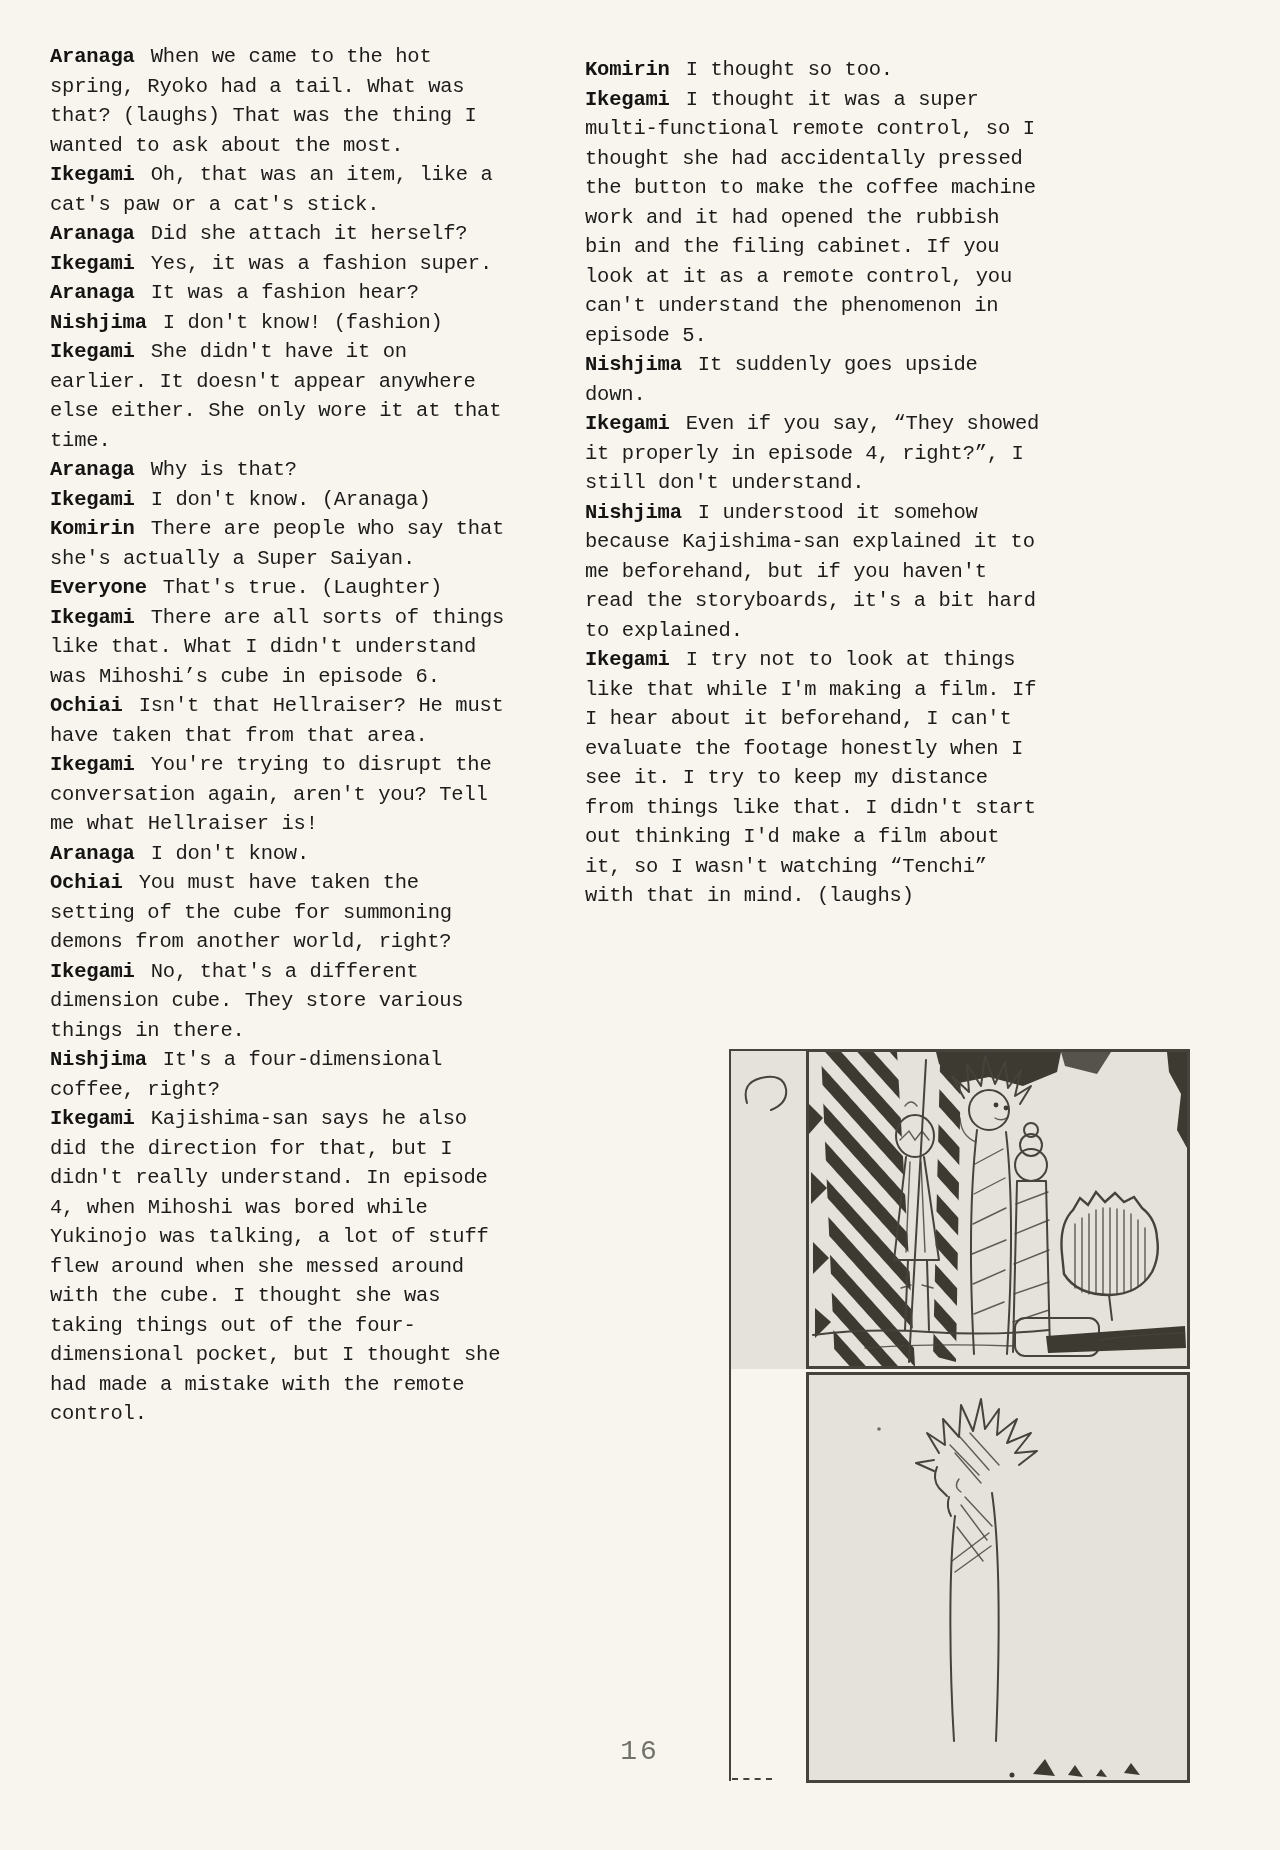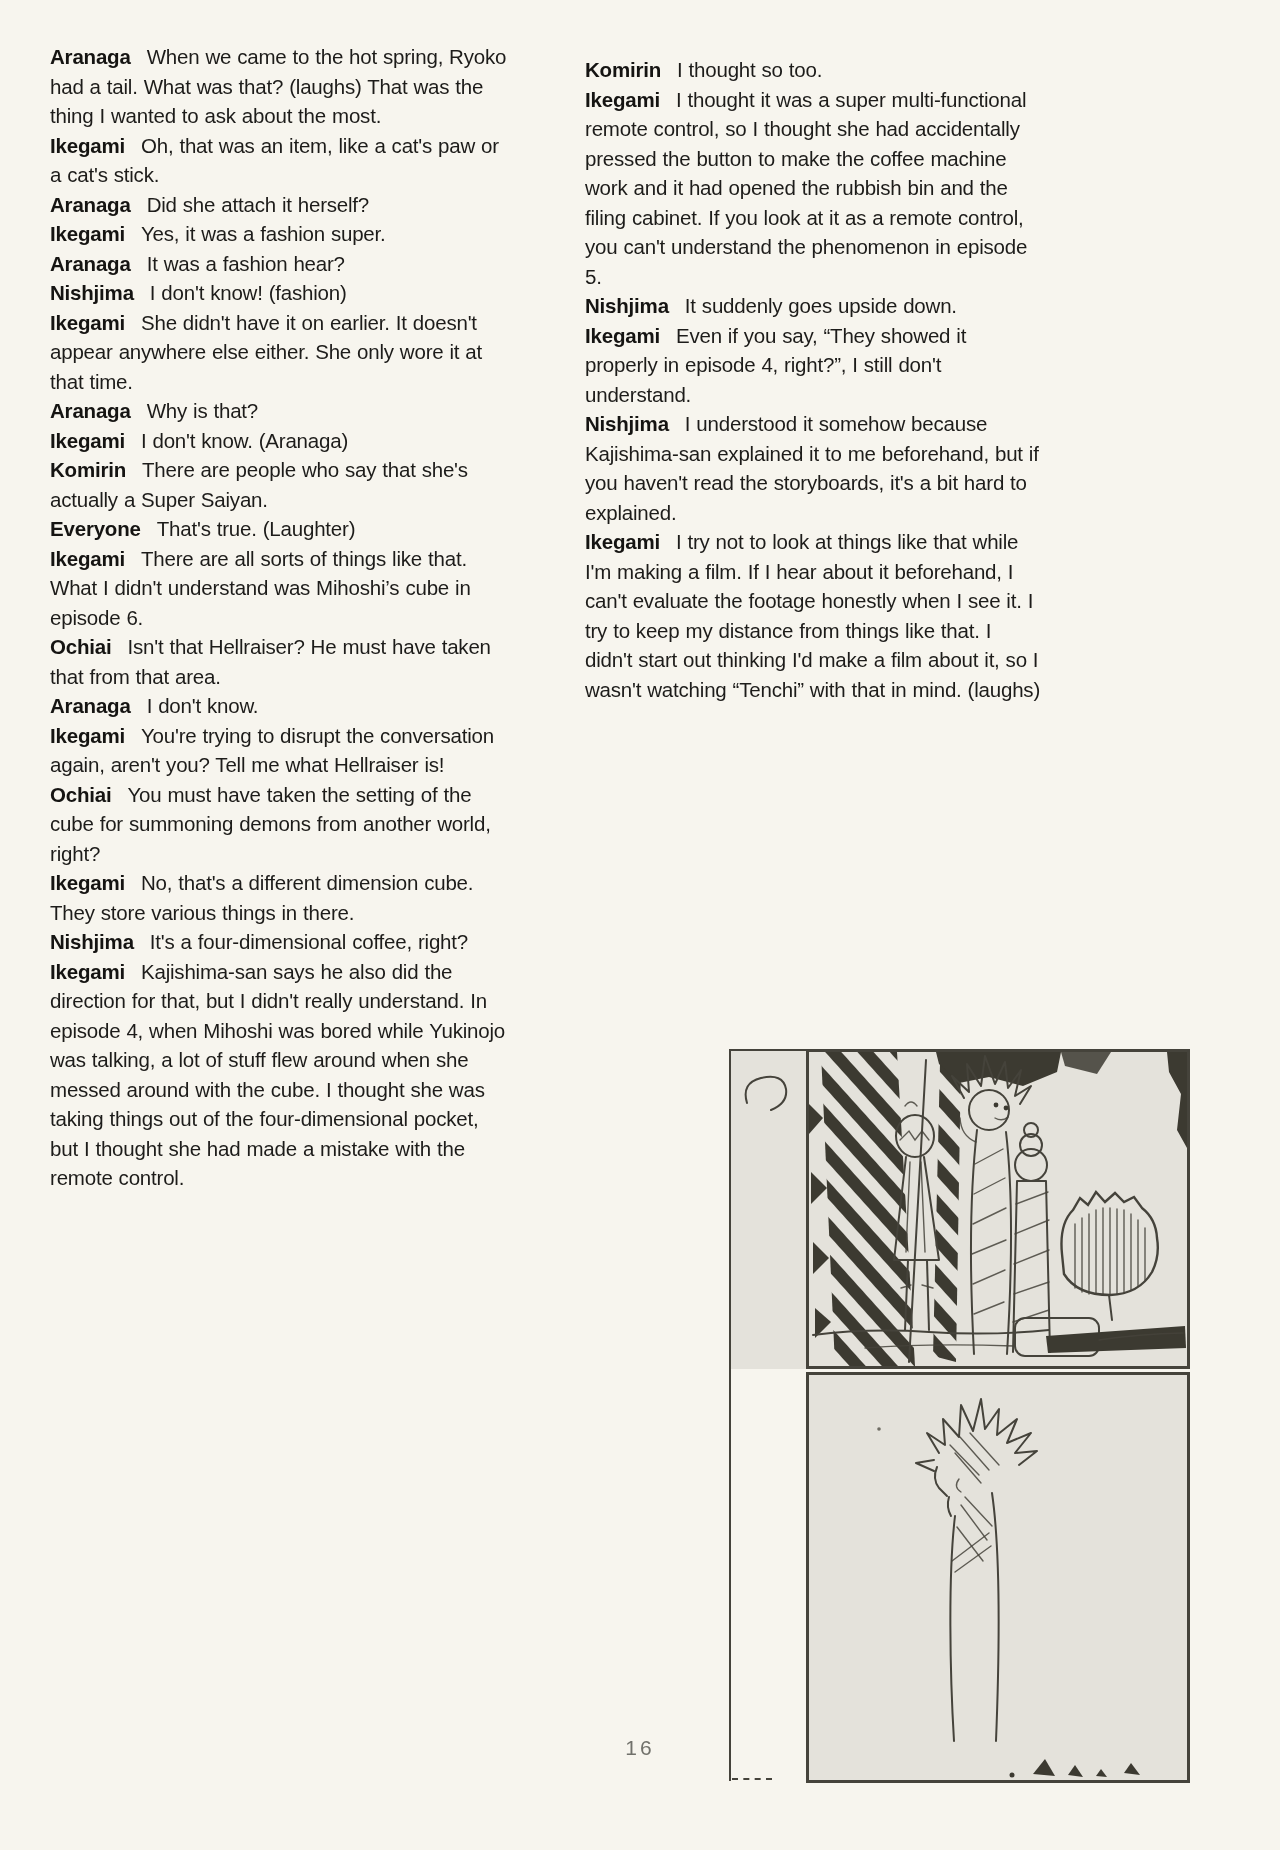--- a/index.html
+++ b/index.html
@@ -7,21 +7,21 @@
     --text:#1d1c1a;
     --scan_background:#e4e2db;
     --sketch_line:#45433b;
     --sketch_ink:#3c3a31;
     --page_number_text:#71716b;
   }
   html,body{margin:0;padding:0;}
   body{background:#e8e6e0;font-family:"Liberation Sans",sans-serif;}
   .page{
     position:relative;width:1280px;height:1850px;margin:0 auto;
-    background:var(--page_background);overflow:hidden;
+    background:var(--page_background);overflow:hidden;font-family:Liberation Mono, monospace;
   }
   .column{
     position:absolute;font-size:20.5px;line-height:29.5px;color:var(--text);
     letter-spacing:-0.2px;word-spacing:0.5px;
   }
   .column-left{left:50px;top:42px;width:458px;}
   .column-right{left:585px;top:55px;width:458px;}
   p.dialogue{margin:0;padding:0;}
   .speaker{font-weight:bold;margin-right:16px;color:#151412;}
 
@@ -41,21 +41,21 @@
   .sb-panel1{top:0;height:320px;}
   .sb-panel2{top:323px;height:411px;}
   .sb-panel svg,.sb-strip svg{position:absolute;left:0;top:0;display:block;}
   .sk{stroke:var(--sketch_line);fill:none;stroke-width:2;stroke-linecap:round;stroke-linejoin:round;}
   .sk-thin{stroke:var(--sketch_line);fill:none;stroke-width:1.4;stroke-linecap:round;opacity:.85;}
   .sk-fill{fill:var(--sketch_ink);stroke:none;}
   .sk-head{fill:var(--scan_background);stroke:var(--sketch_line);stroke-width:2.4;}
 
   .page-number{
     position:absolute;left:0;top:1736px;width:1280px;text-align:center;
-    font-size:21px;letter-spacing:3px;color:var(--page_number_text);
+    font-size:28px;letter-spacing:3px;color:var(--page_number_text);
   }
 </style>
 </head>
 <body>
 
 <div class="page">
 
   <div class="column column-left">
       <p class="dialogue"><b class="speaker">Aranaga</b><span>When we came to the hot spring, Ryoko had a tail. What was that? (laughs) That was the thing I wanted to ask about the most.</span></p>
       <p class="dialogue"><b class="speaker">Ikegami</b><span>Oh, that was an item, like a cat's paw or a cat's stick.</span></p>
@@ -63,22 +63,22 @@
       <p class="dialogue"><b class="speaker">Ikegami</b><span>Yes, it was a fashion super.</span></p>
       <p class="dialogue"><b class="speaker">Aranaga</b><span>It was a fashion hear?</span></p>
       <p class="dialogue"><b class="speaker">Nishjima</b><span>I don't know! (fashion)</span></p>
       <p class="dialogue"><b class="speaker">Ikegami</b><span>She didn't have it on earlier. It doesn't appear anywhere else either. She only wore it at that time.</span></p>
       <p class="dialogue"><b class="speaker">Aranaga</b><span>Why is that?</span></p>
       <p class="dialogue"><b class="speaker">Ikegami</b><span>I don't know. (Aranaga)</span></p>
       <p class="dialogue"><b class="speaker">Komirin</b><span>There are people who say that she's actually a Super Saiyan.</span></p>
       <p class="dialogue"><b class="speaker">Everyone</b><span>That's true. (Laughter)</span></p>
       <p class="dialogue"><b class="speaker">Ikegami</b><span>There are all sorts of things like that. What I didn't understand was Mihoshi’s cube in episode 6.</span></p>
       <p class="dialogue"><b class="speaker">Ochiai</b><span>Isn't that Hellraiser? He must have taken that from that area.</span></p>
+      <p class="dialogue"><b class="speaker">Ikegami</b><span>You're trying to disrupt the conversation again, aren't you? Tell me what Hellraiser is!</span></p>
       <p class="dialogue"><b class="speaker">Aranaga</b><span>I don't know.</span></p>
-      <p class="dialogue"><b class="speaker">Ikegami</b><span>You're trying to disrupt the conversation again, aren't you? Tell me what Hellraiser is!</span></p>
       <p class="dialogue"><b class="speaker">Ochiai</b><span>You must have taken the setting of the cube for summoning demons from another world, right?</span></p>
       <p class="dialogue"><b class="speaker">Ikegami</b><span>No, that's a different dimension cube. They store various things in there.</span></p>
       <p class="dialogue"><b class="speaker">Nishjima</b><span>It's a four-dimensional coffee, right?</span></p>
       <p class="dialogue"><b class="speaker">Ikegami</b><span>Kajishima-san says he also did the direction for that, but I didn't really understand. In episode 4, when Mihoshi was bored while Yukinojo was talking, a lot of stuff flew around when she messed around with the cube. I thought she was taking things out of the four-dimensional pocket, but I thought she had made a mistake with the remote control.</span></p>
     </div>
 
   <div class="column column-right">
       <p class="dialogue"><b class="speaker">Komirin</b><span>I thought so too.</span></p>
       <p class="dialogue"><b class="speaker">Ikegami</b><span>I thought it was a super multi-functional remote control, so I thought she had accidentally pressed the button to make the coffee machine work and it had opened the rubbish bin and the filing cabinet. If you look at it as a remote control, you can't understand the phenomenon in episode 5.</span></p>
       <p class="dialogue"><b class="speaker">Nishjima</b><span>It suddenly goes upside down.</span></p>

